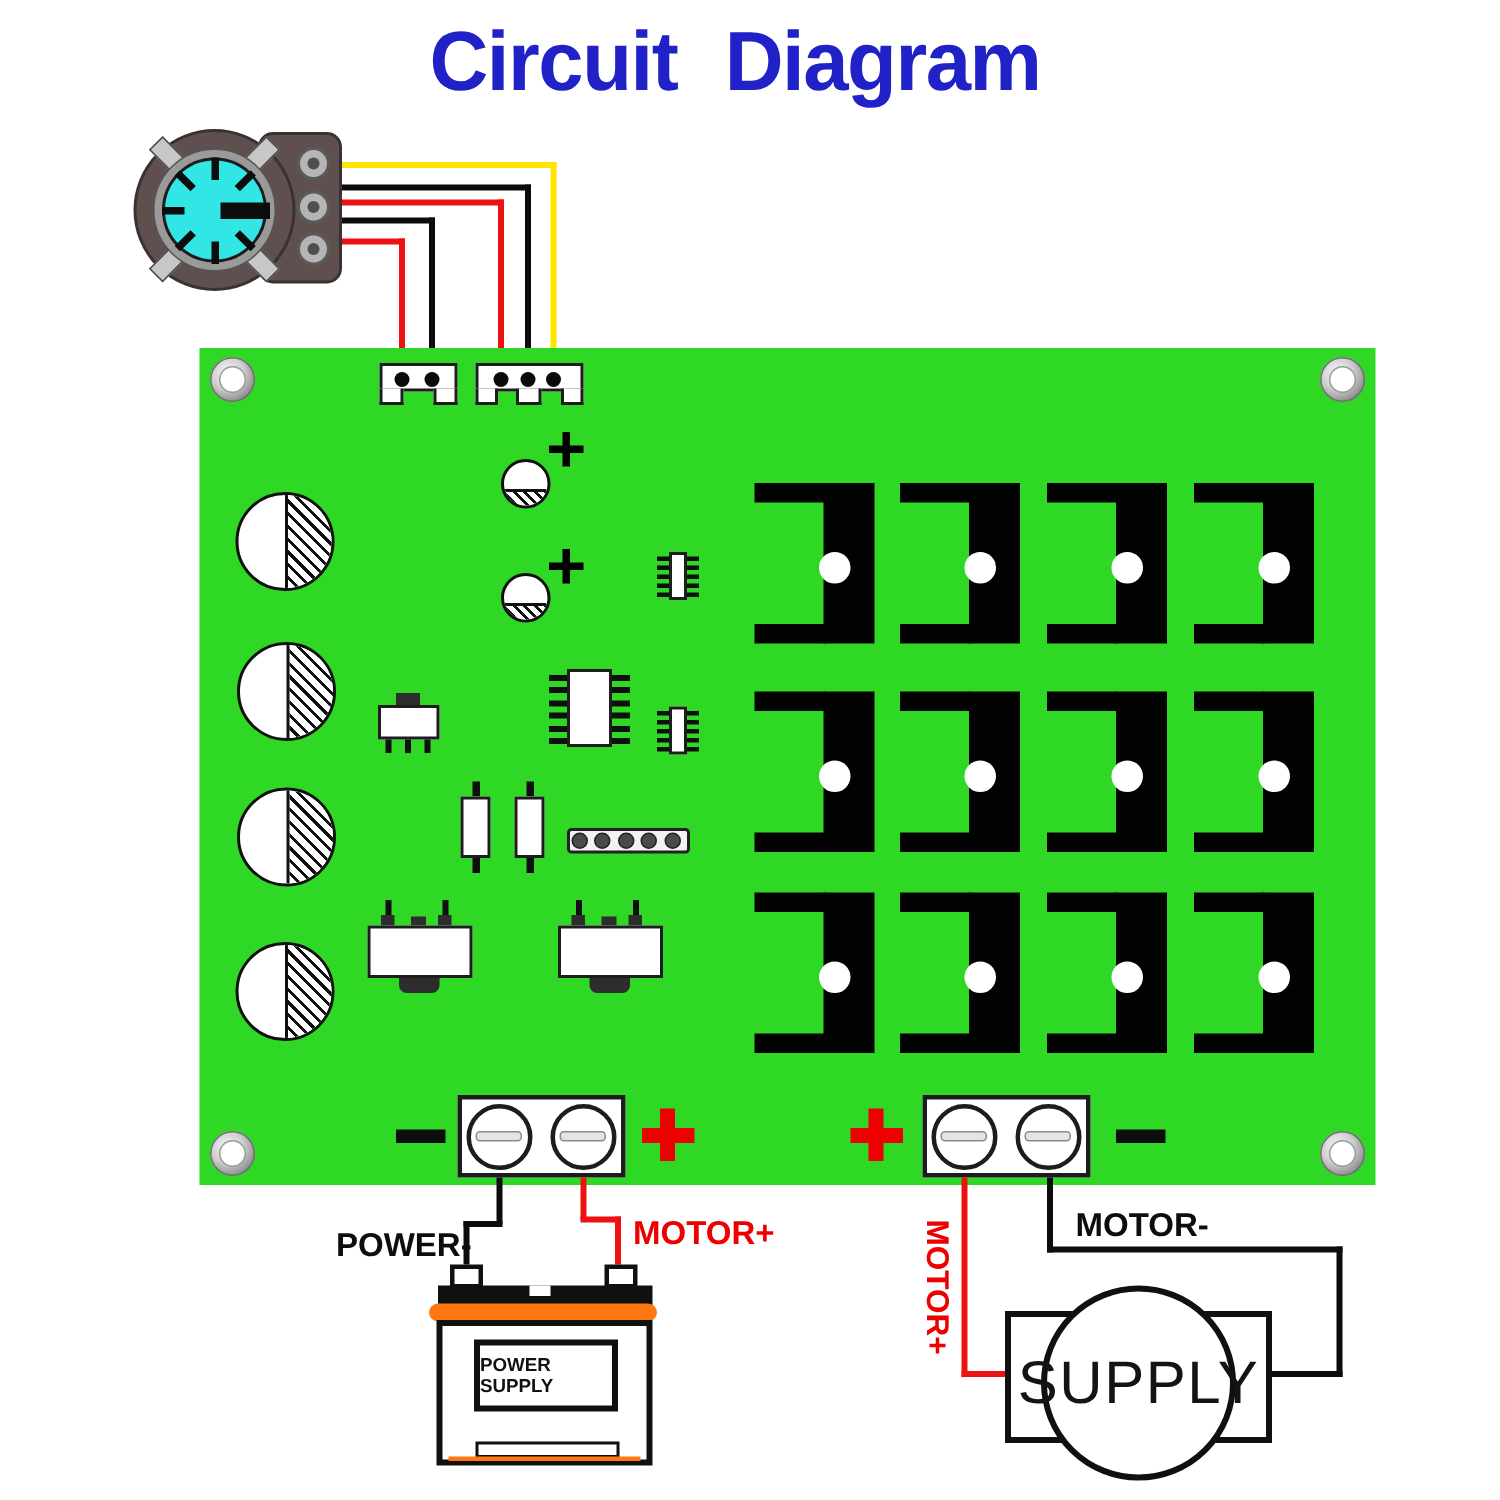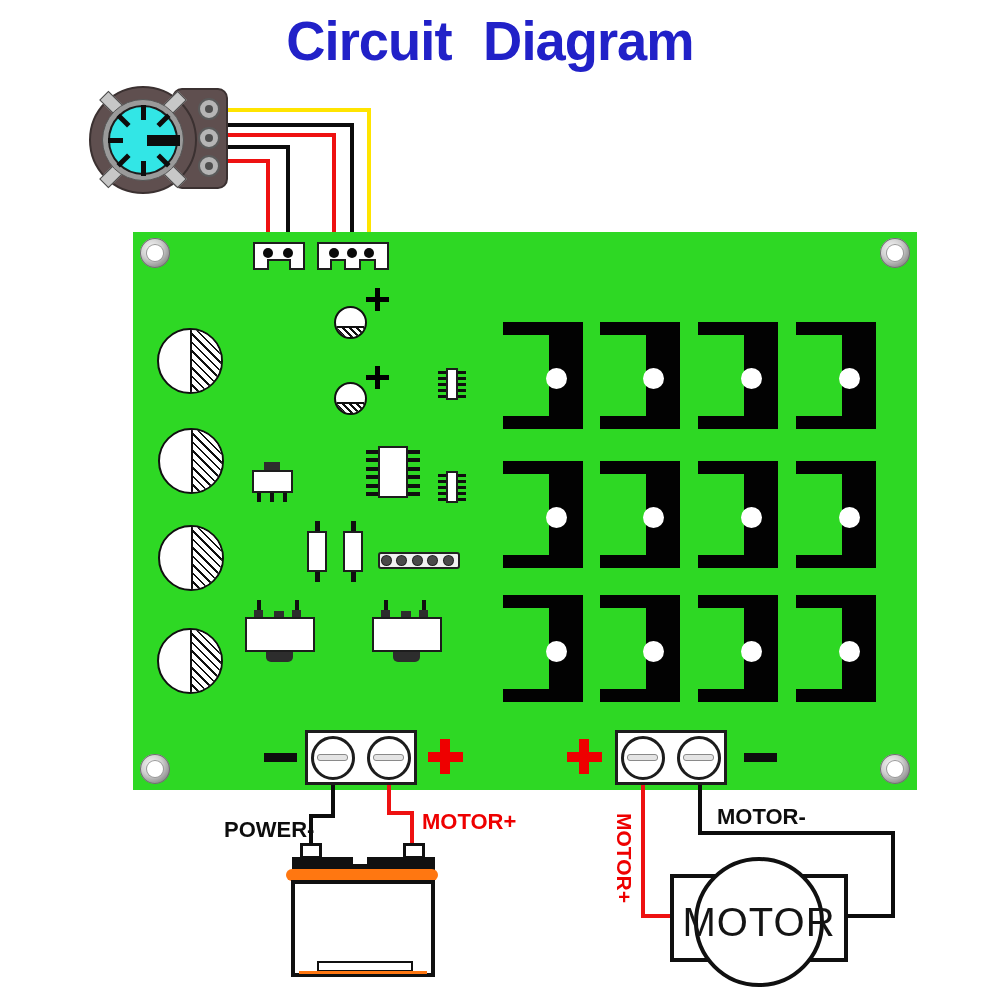--- a/index.html
+++ b/index.html
@@ -401,21 +401,24 @@
   <div class="lbl red" id="power-plus-label" style="left:422px;top:809px">MOTOR+</div>
   <div class="lbl" id="motor-minus-label" style="left:717px;top:804px">MOTOR-</div>
   <div class="lbl red" id="motor-plus-label" style="left:612px;top:813px;font-size:21px">MOTOR+</div>
 
   <div class="post" style="left:300px;top:843px"></div>
   <div class="post" style="left:403px;top:843px"></div>
   <div class="abs" style="left:292px;top:857px;width:143px;height:13px;background:#101010"></div>
   <div class="abs" style="left:353px;top:857px;width:14px;height:7px;background:#ffffff"></div>
   <div class="abs" style="left:286px;top:869px;width:152px;height:12px;background:#ff7711;border-radius:6px"></div>
   <div class="abs" style="left:291px;top:880px;width:144px;height:97px;background:#fff;border:4px solid #101010;box-sizing:border-box"></div>
+  <div id="batt-label-box">
+    <span>POWER SUPPLY</span>
+  </div>
   <div class="abs" style="left:317px;top:961px;width:96px;height:11px;background:#fff;border:2px solid #101010;box-sizing:border-box"></div>
   <div class="abs" style="left:299px;top:971px;width:128px;height:3px;background:#ff7711"></div>
 
   <div id="motor-rect"></div>
   <div id="motor-circle">
-    <span>MOTOR</span>
+    <span>SUPPLY</span>
   </div>
 
 </div>
 
 </body></html>

